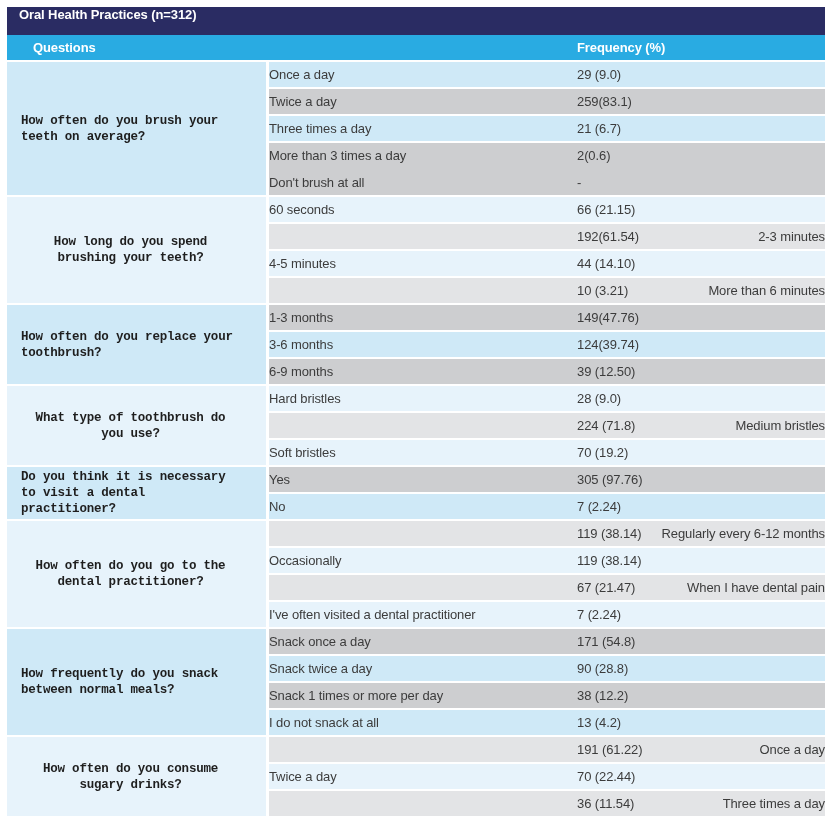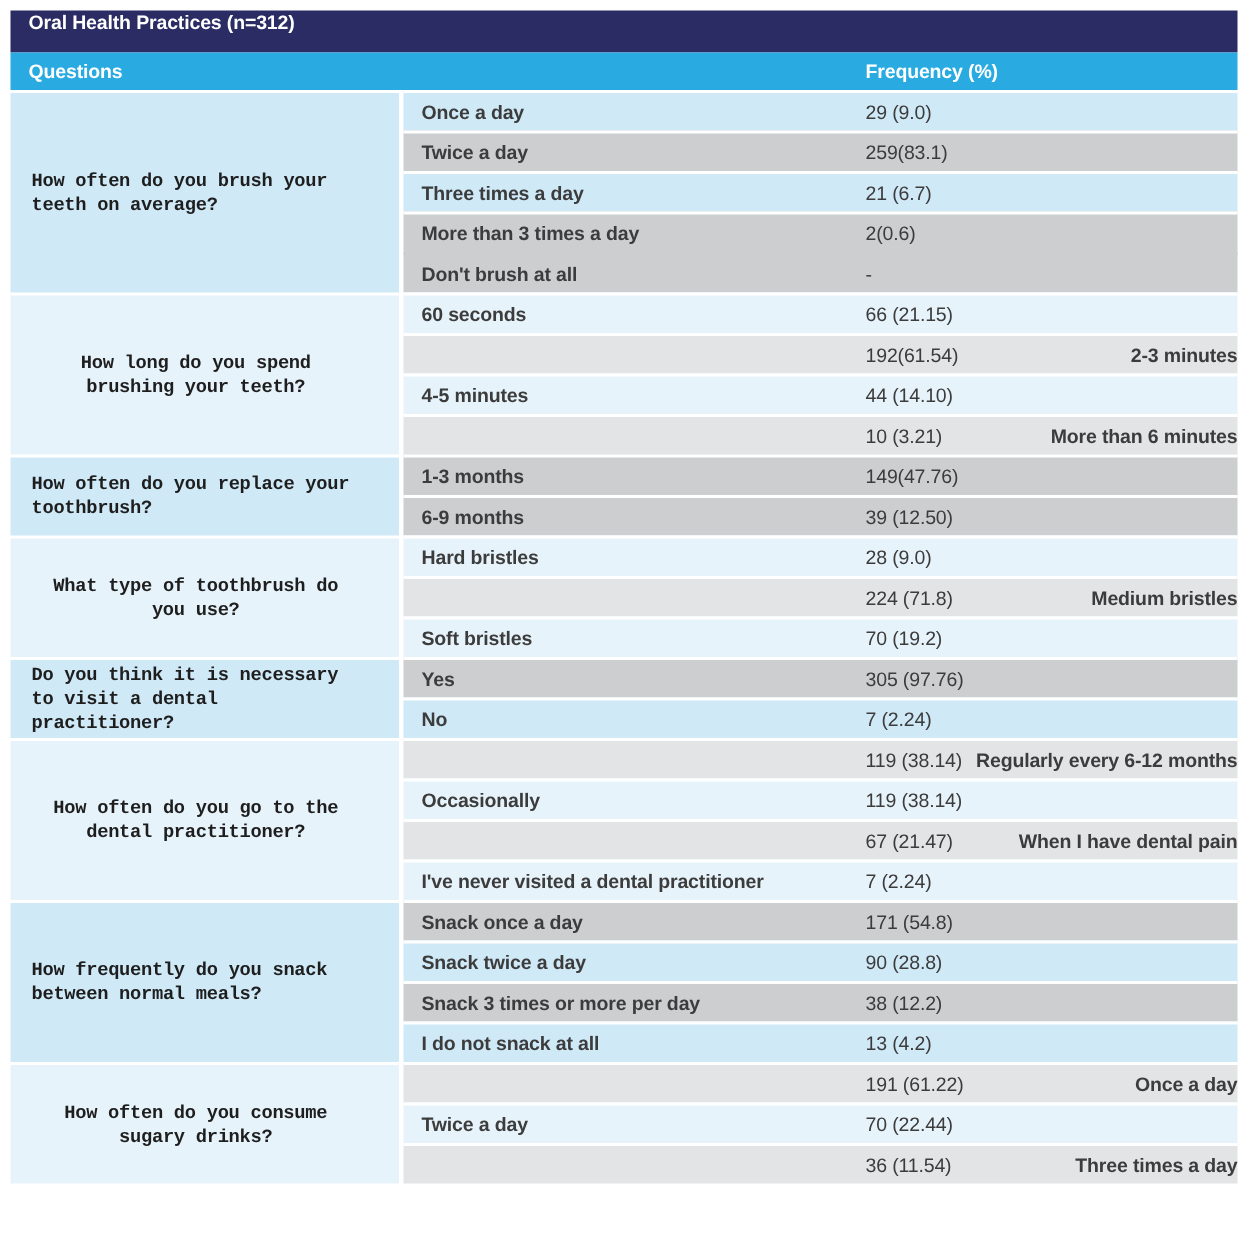--- a/index.html
+++ b/index.html
@@ -17,21 +17,21 @@
   body{width:837px;height:829px;overflow:hidden;font-family:"Liberation Sans",sans-serif;}
   .page{position:relative;width:837px;height:829px;background:#ffffff;}
   .table{position:absolute;left:7px;top:7px;width:818px;}
   .title-bar{
     height:28px;background:var(--navy);color:#ffffff;
     display:flex;align-items:flex-start;padding-left:12px;box-sizing:border-box;
     font-size:13px;font-weight:bold;letter-spacing:-0.1px;
   }
   .header-row{
     height:25px;background:var(--cyan);color:#ffffff;position:relative;
-    display:flex;align-items:center;font-size:13px;font-weight:bold;letter-spacing:-0.1px;
+    display:flex;align-items:center;font-size:13px;font-weight:bold;letter-spacing:-0.1px;padding-left:14px;
   }
   .h-q{padding-left:12px;}
   .h-r{position:absolute;left:274px;margin-top:47px;}
   .h-f{position:absolute;left:570px;}
   .body{width:818px;}
   .group{display:flex;align-items:stretch;}
   .qcell{
     width:259px;box-sizing:border-box;margin-right:3px;margin-top:2px;
     display:flex;align-items:center;
     padding-left:14px;padding-right:26px;
@@ -45,21 +45,21 @@
   .row{
     height:25px;border-top:2px solid var(--sep);
     position:relative;display:flex;align-items:center;
     font-size:13px;letter-spacing:-0.1px;color:var(--rtext);
   }
   .row.t-strong-blue{background:var(--sb);}
   .row.t-strong-gray{background:var(--sg);}
   .row.t-light-blue{background:var(--lb);}
   .row.t-light-gray{background:var(--lg);justify-content:flex-end;}
   .row.merge{border-top-color:var(--sg);}
-  .resp{padding-left:12px;white-space:nowrap;font-weight:bold;}
+  .resp{padding-left:0;white-space:nowrap;}
   .freq{position:absolute;left:308px;white-space:nowrap;}
 </style>
 </head>
 <body>
 
 <div class="page">
   <div class="table">
     <div class="title-bar">
       <span>Oral Health Practices (n=312)</span>
     </div>
@@ -121,20 +121,24 @@
         </div>
         <div class="group">
           <div class="qcell strong">
             <div>How often do you replace your toothbrush?</div>
           </div>
           <div class="rows">
             <div class="row t-strong-gray">
               <span class="resp">1-3 months</span>
               <span class="freq">149(47.76)</span>
             </div>
+            <div class="row t-strong-blue">
+              <span class="resp">3-6 months</span>
+              <span class="freq">124(39.74)</span>
+            </div>
             <div class="row t-strong-gray">
               <span class="resp">6-9 months</span>
               <span class="freq">39 (12.50)</span>
             </div>
           </div>
         </div>
         <div class="group">
           <div class="qcell light">
             <div>What type of toothbrush do you use?</div>
           </div>
@@ -179,40 +183,40 @@
             </div>
             <div class="row t-light-blue">
               <span class="resp">Occasionally</span>
               <span class="freq">119 (38.14)</span>
             </div>
             <div class="row t-light-gray">
               <span class="resp">When I have dental pain</span>
               <span class="freq">67 (21.47)</span>
             </div>
             <div class="row t-light-blue">
-              <span class="resp">I've never visited a dental practitioner</span>
+              <span class="resp">I've often visited a dental practitioner</span>
               <span class="freq">7 (2.24)</span>
             </div>
           </div>
         </div>
         <div class="group">
           <div class="qcell strong">
             <div>How frequently do you snack between normal meals?</div>
           </div>
           <div class="rows">
             <div class="row t-strong-gray">
               <span class="resp">Snack once a day</span>
               <span class="freq">171 (54.8)</span>
             </div>
             <div class="row t-strong-blue">
               <span class="resp">Snack twice a day</span>
               <span class="freq">90 (28.8)</span>
             </div>
             <div class="row t-strong-gray">
-              <span class="resp">Snack 3 times or more per day</span>
+              <span class="resp">Snack 1 times or more per day</span>
               <span class="freq">38 (12.2)</span>
             </div>
             <div class="row t-strong-blue">
               <span class="resp">I do not snack at all</span>
               <span class="freq">13 (4.2)</span>
             </div>
           </div>
         </div>
         <div class="group">
           <div class="qcell light">

